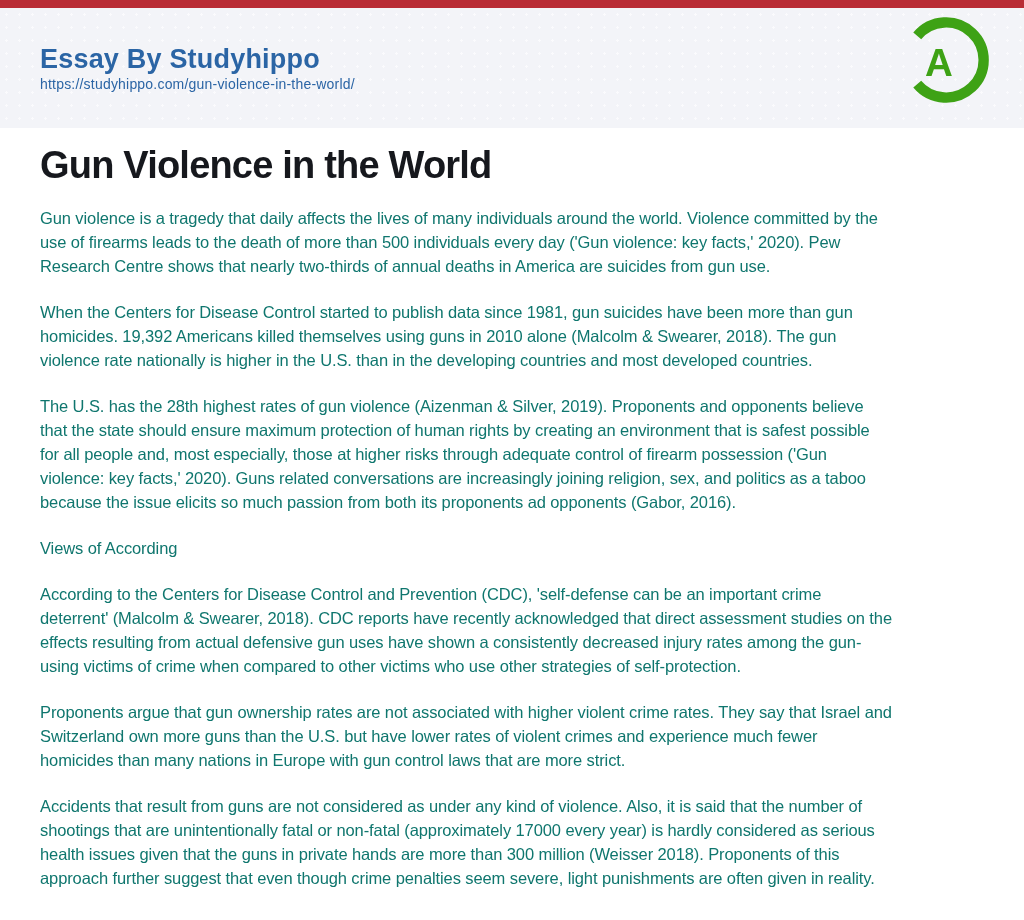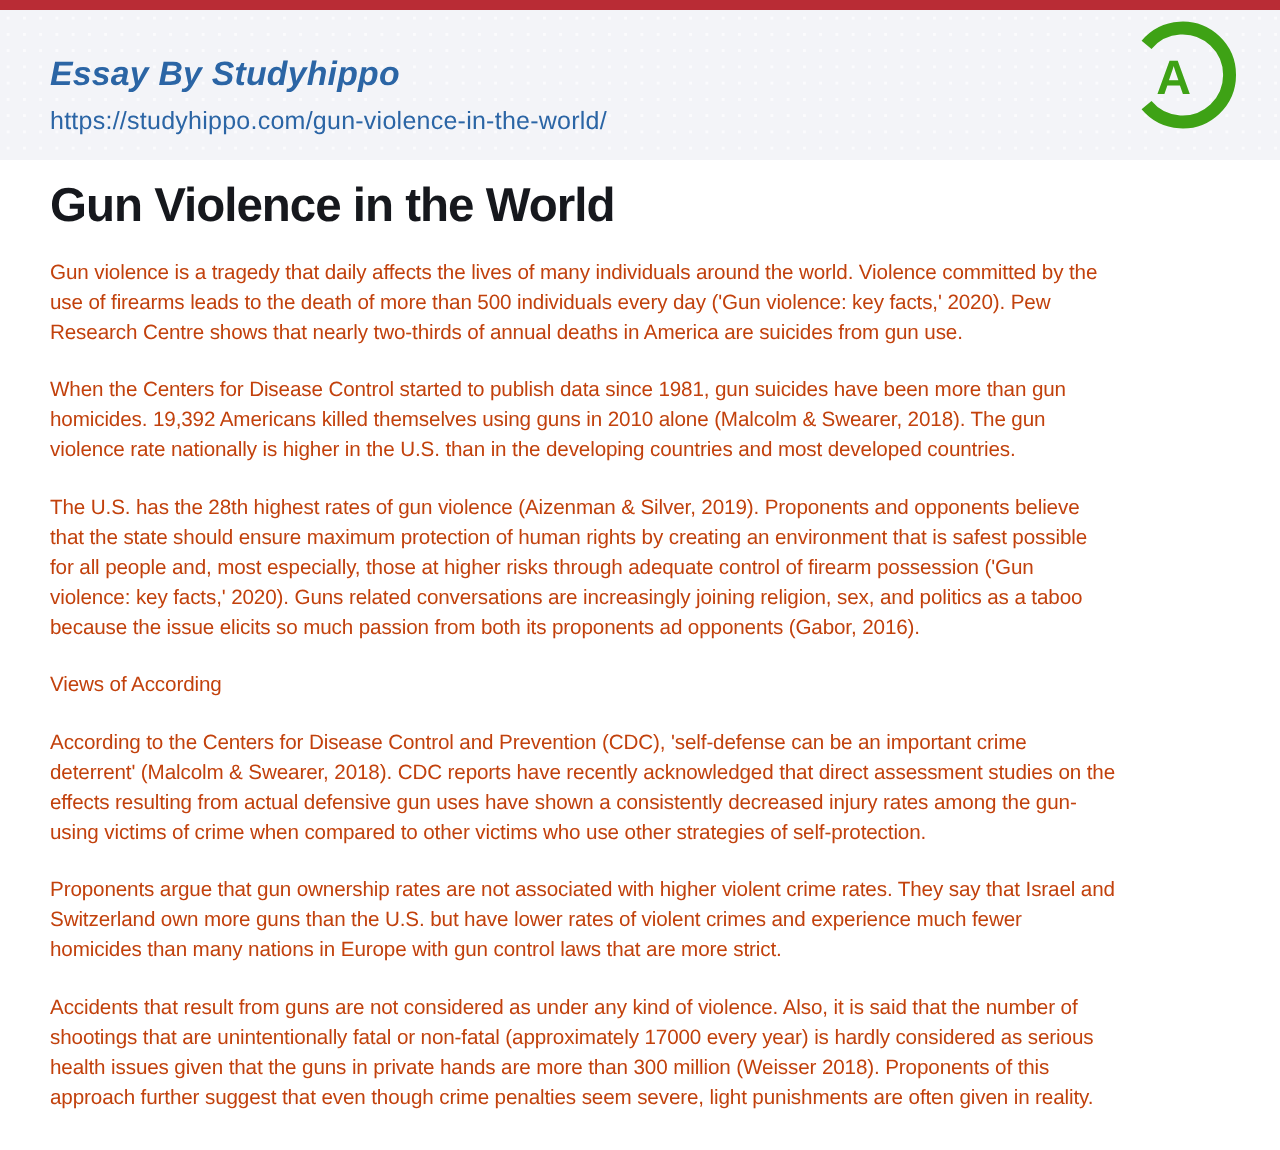--- a/index.html
+++ b/index.html
@@ -24,26 +24,24 @@
     background-size: 13px 13px;
     padding-left: 40px;
     box-sizing: border-box;
   }
   .site-title {
     padding-top: 36px;
     font-size: 27px;
     font-weight: bold;
     letter-spacing: 0.2px;
     color: #2b65a5;
-    font-style: italic;
   }
   .site-url {
     display: inline-block;
-    margin-top: 11px;
-    font-size: 20px;
+    font-size: 14px;
     color: #2b65a5;
     text-decoration: none;
     letter-spacing: 0.2px;
     cursor: pointer;
   }
   .logo {
     position: absolute;
     top: 5px;
     right: 31px;
     width: 94px;
@@ -63,21 +61,21 @@
     font-weight: bold;
     letter-spacing: -0.8px;
     color: #16181d;
   }
   .article p {
     margin: 16px 0 22px 0;
     max-width: 946px;
     font-size: 16.5px;
     line-height: 24px;
     letter-spacing: -0.1px;
-    color: #c2410c;
+    color: #0f766e;
   }
 </style>
 </head>
 <body>
 
 <div class="top-bar"></div>
 
 <header class="site-header">
   <div class="site-title">Essay By Studyhippo</div>
   <a class="site-url">https://studyhippo.com/gun-violence-in-the-world/</a>

